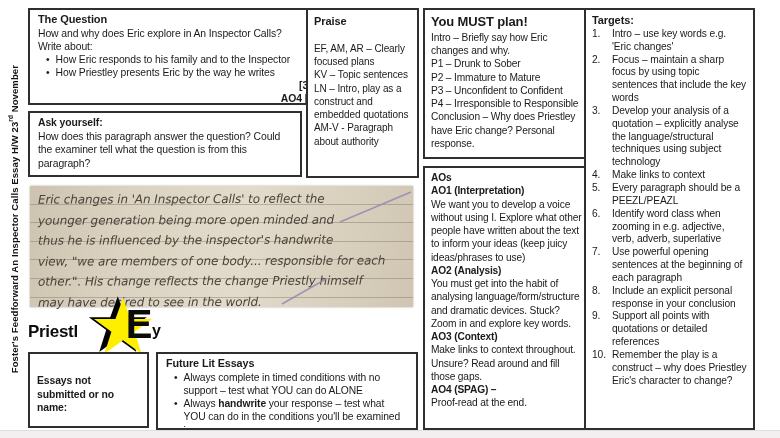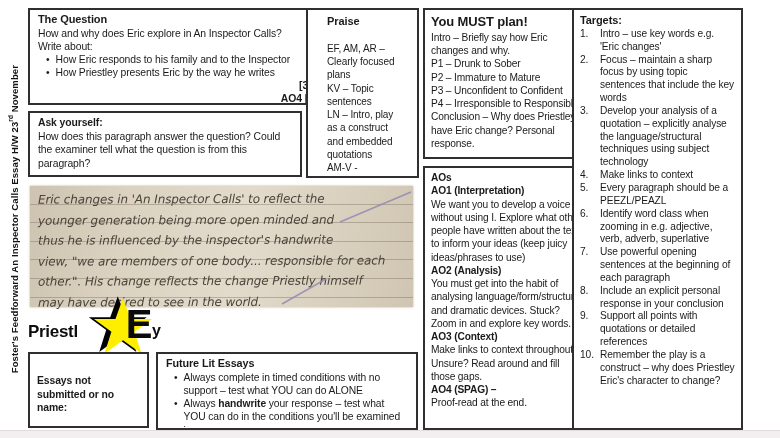--- a/index.html
+++ b/index.html
@@ -18,34 +18,34 @@
   .q-box{left:28px;top:8px;width:332px;height:97px;padding:3px 8px;font-size:10.4px;line-height:1.25;letter-spacing:-.1px;}
   .q-title{font-size:11px;font-weight:bold;}
   .blt-row{display:flex;gap:6px;padding-left:8px;}
   .blt{flex:0 0 auto;}
   .marks{text-align:right;font-weight:bold;}
 
   
   .ask-box{left:28px;top:111px;width:274px;height:66px;padding:3px 8px;font-size:10.4px;line-height:1.3;letter-spacing:-.1px;}
 
   
-  .praise-box{left:306px;top:8px;width:113px;height:170px;padding:4px 19px;font-size:10px;line-height:1.33;letter-spacing:-.1px;}
+  .praise-box{left:306px;top:8px;width:113px;height:170px;padding:4px 6px;font-size:10px;line-height:1.33;letter-spacing:-.1px;}
   .praise-title{font-size:11px;font-weight:bold;margin-bottom:13px;}
 
   
   .plan-box{left:423px;top:8px;width:170px;height:151px;padding:4px 6px;font-size:10.2px;line-height:1.3;letter-spacing:-.15px;}
   .plan-title{font-size:13px;font-weight:bold;}
 
   
   .aos-box{left:423px;top:166px;width:170px;height:264px;padding:3px 6px;font-size:10.2px;line-height:1.3;letter-spacing:-.15px;}
   .aos-title{font-weight:bold;}
   .ao-head{font-weight:bold;}
 
   
-  .targets-box{left:572px;top:8px;width:171px;height:422px;padding:4px 6px;font-size:10.2px;line-height:1.26;letter-spacing:-.1px;}
+  .targets-box{left:584px;top:8px;width:171px;height:422px;padding:4px 6px;font-size:10.2px;line-height:1.26;letter-spacing:-.1px;}
   .targets-title{font-size:11px;font-weight:bold;}
   .t-item{display:flex;}
   .t-num{flex:0 0 20px;}
   .t-txt{flex:1;}
 
   
   .paper{position:absolute;left:30px;top:186px;width:383px;height:121px;
     background:
       repeating-linear-gradient(to bottom, rgba(0,0,0,0) 0 17.6px, rgba(130,118,100,.45) 17.6px 18.6px),
       linear-gradient(100deg,#cdc3b0 0%,#dbd2c1 25%,#e2dbcb 55%,#d7cdbb 85%,#cfc5b2 100%);

